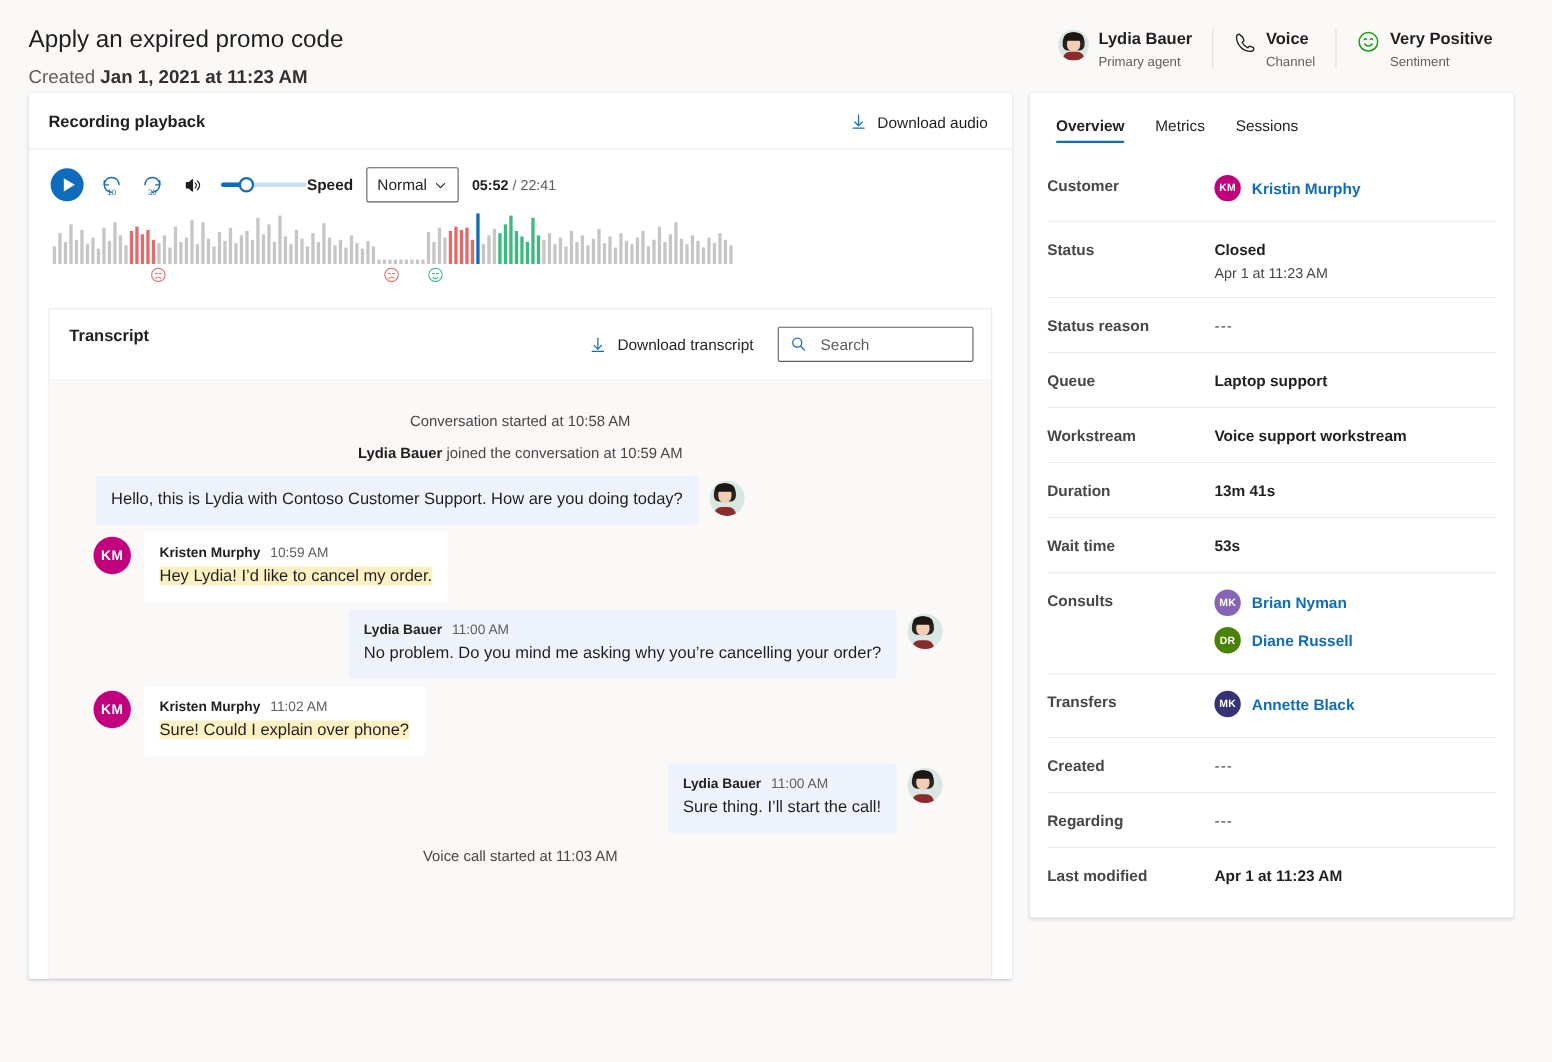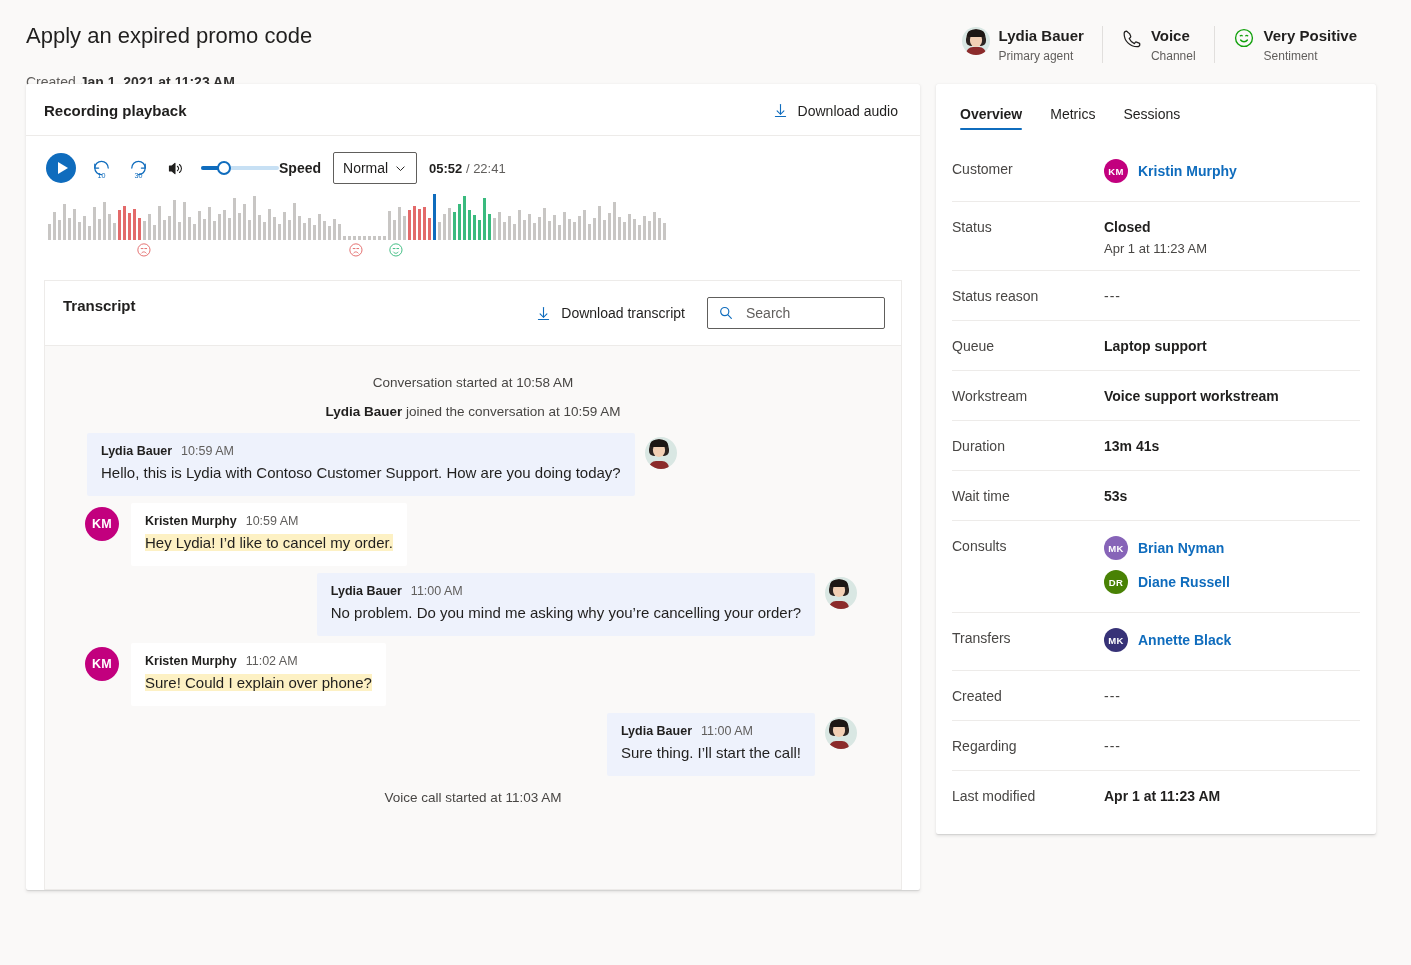--- a/index.html
+++ b/index.html
@@ -13,21 +13,21 @@
   }
 
   
   .page-header {
     display: flex; align-items: flex-start; justify-content: space-between;
     padding: 20px 36px 0 26px;
     height: 84px;
   }
   .title-block { padding-top: 2px; }
   .page-title { font-size: 22px; font-weight: 400; color: #201f1e; line-height: 28px; }
-  .created-line { font-size: 14px; color: #605e5c; margin-top: 24px; }
+  .created-line { font-size: 17px; color: #605e5c; margin-top: 10px; }
   .created-line .created-label { color: #605e5c; }
   .created-line .created-value { color: #323130; font-weight: 600; }
 
   .header-meta { display: flex; align-items: center; gap: 0; padding-top: 6px; }
   .meta-item { display: flex; align-items: flex-start; gap: 9px; padding: 0 18px; }
   .meta-item + .meta-item { border-left: 1px solid #e1dfdd; }
   .meta-text { display: flex; flex-direction: column; }
   .meta-primary { font-size: 15px; font-weight: 600; color: #201f1e; line-height: 19px; }
   .meta-secondary { font-size: 12px; color: #605e5c; margin-top: 4px; }
 
@@ -199,21 +199,21 @@
     height: 2px; background: #0f6cbd; border-radius: 1px;
   }
 
   .detail-list { padding: 10px 16px 14px 16px; }
   .detail-row {
     display: flex; align-items: flex-start;
     padding: 15px 0 14px 0; border-bottom: 1px solid #edebe9;
     min-height: 48px;
   }
   .detail-row:last-child { border-bottom: none; }
-  .dl-label { width: 152px; flex: 0 0 152px; font-size: 14px; color: #484644; line-height: 20px; }
+  .dl-label { width: 152px; flex: 0 0 152px; font-size: 14px; color: #484644; line-height: 20px; font-weight: bold; }
   .dl-value { font-size: 14px; color: #201f1e; line-height: 20px; font-weight: 700; }
   .dl-value.plain { font-weight: 400; color: #484644; letter-spacing: 1px; }
   .dl-sub { font-size: 13px; color: #484644; font-weight: 400; margin-top: 4px; }
 
   .person-link { display: flex; align-items: center; gap: 10px; margin-bottom: 4px; }
   .person-link + .person-link { margin-top: 10px; }
   .p-av {
     width: 24px; height: 24px; border-radius: 50%; color: #fff;
     font-size: 9.5px; font-weight: 700; letter-spacing: .3px;
     display: flex; align-items: center; justify-content: center; flex: 0 0 24px;
@@ -522,21 +522,20 @@
               <input type="text" value="" placeholder="Search" style="">
             </div>
           </div>
         </div>
 
         <div class="tr-body" id="transcript-body">
             <div class="sys-line">Conversation started at 10:58 AM</div>
             <div class="sys-line"><span class="who">Lydia Bauer</span><span> joined the conversation at 10:59 AM</span></div>
             <div class="msg-row agent">
               <div class="bubble agent-bubble">
-                <div class="bubble-head"><span class="name">Lydia Bauer</span><span class="time">10:59 AM</span></div>
                 <div class="bubble-text">Hello, this is Lydia with Contoso Customer Support. How are you doing today?</div>
               </div>
               <div class="avatar-photo msg-avatar-photo">
                 <span class="hair"></span>
                 <span class="face"></span>
                 <span class="bang"></span>
                 <span class="body"></span>
               </div>
             </div>
             <div class="msg-row customer">

